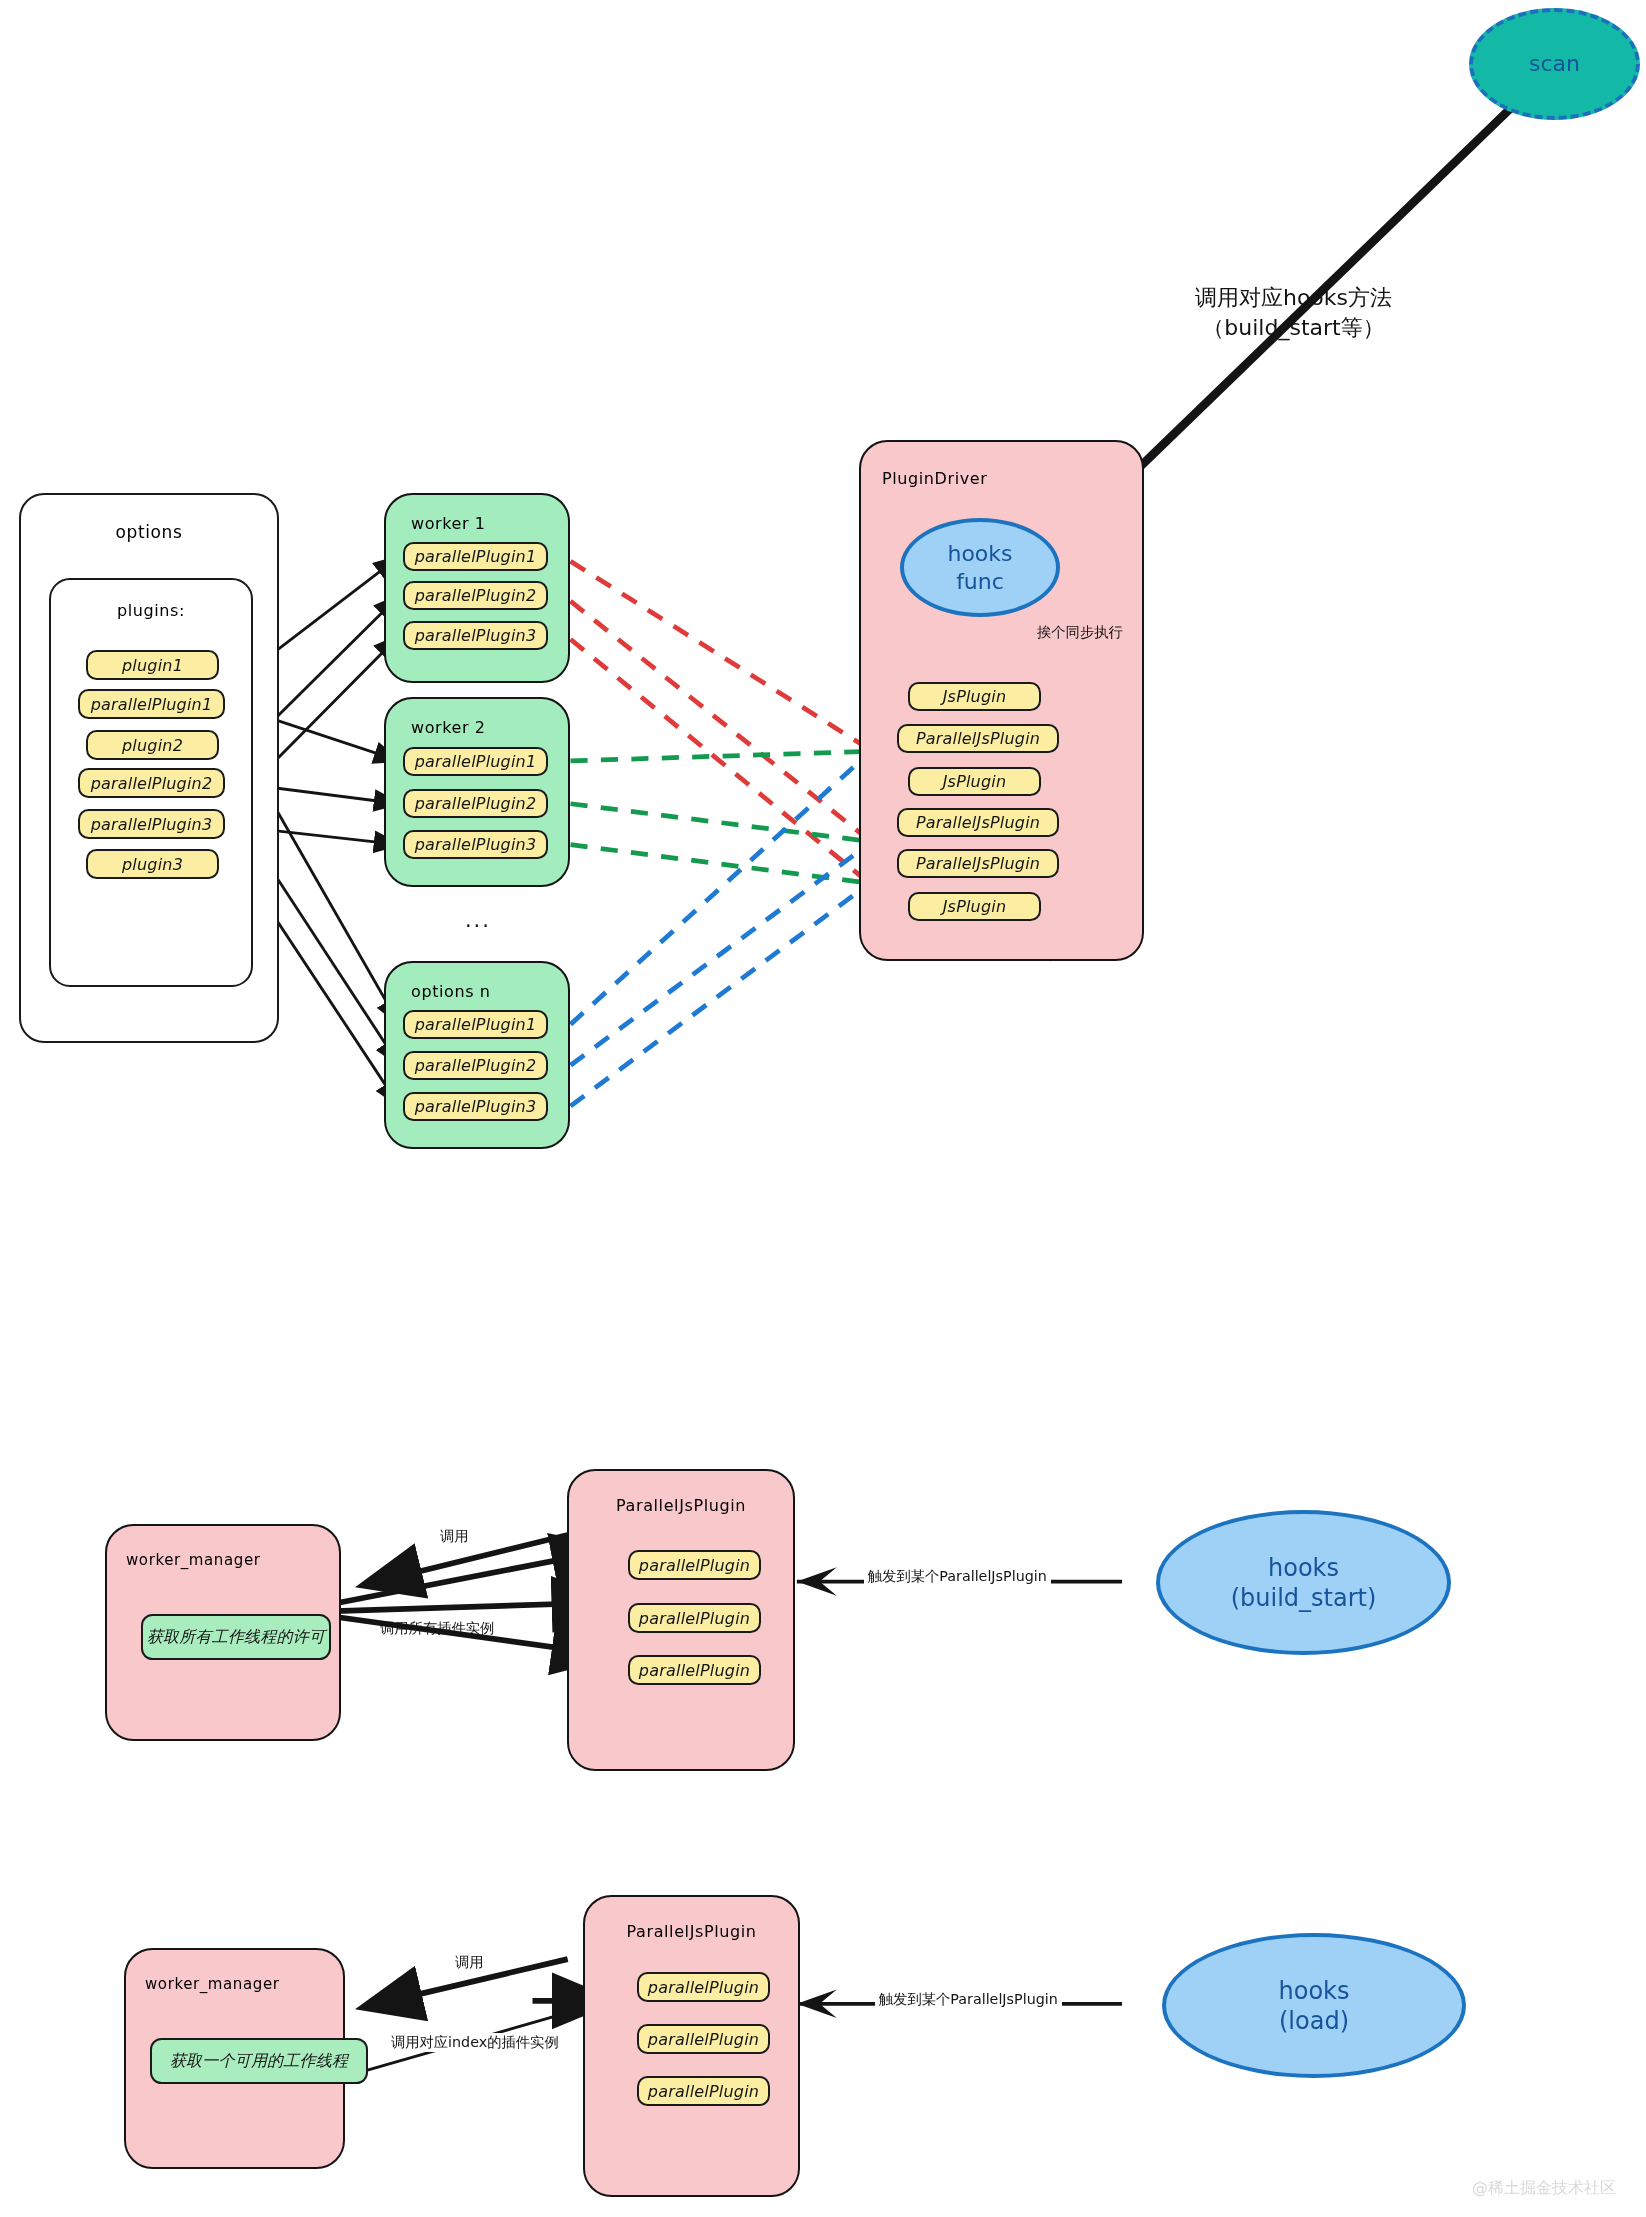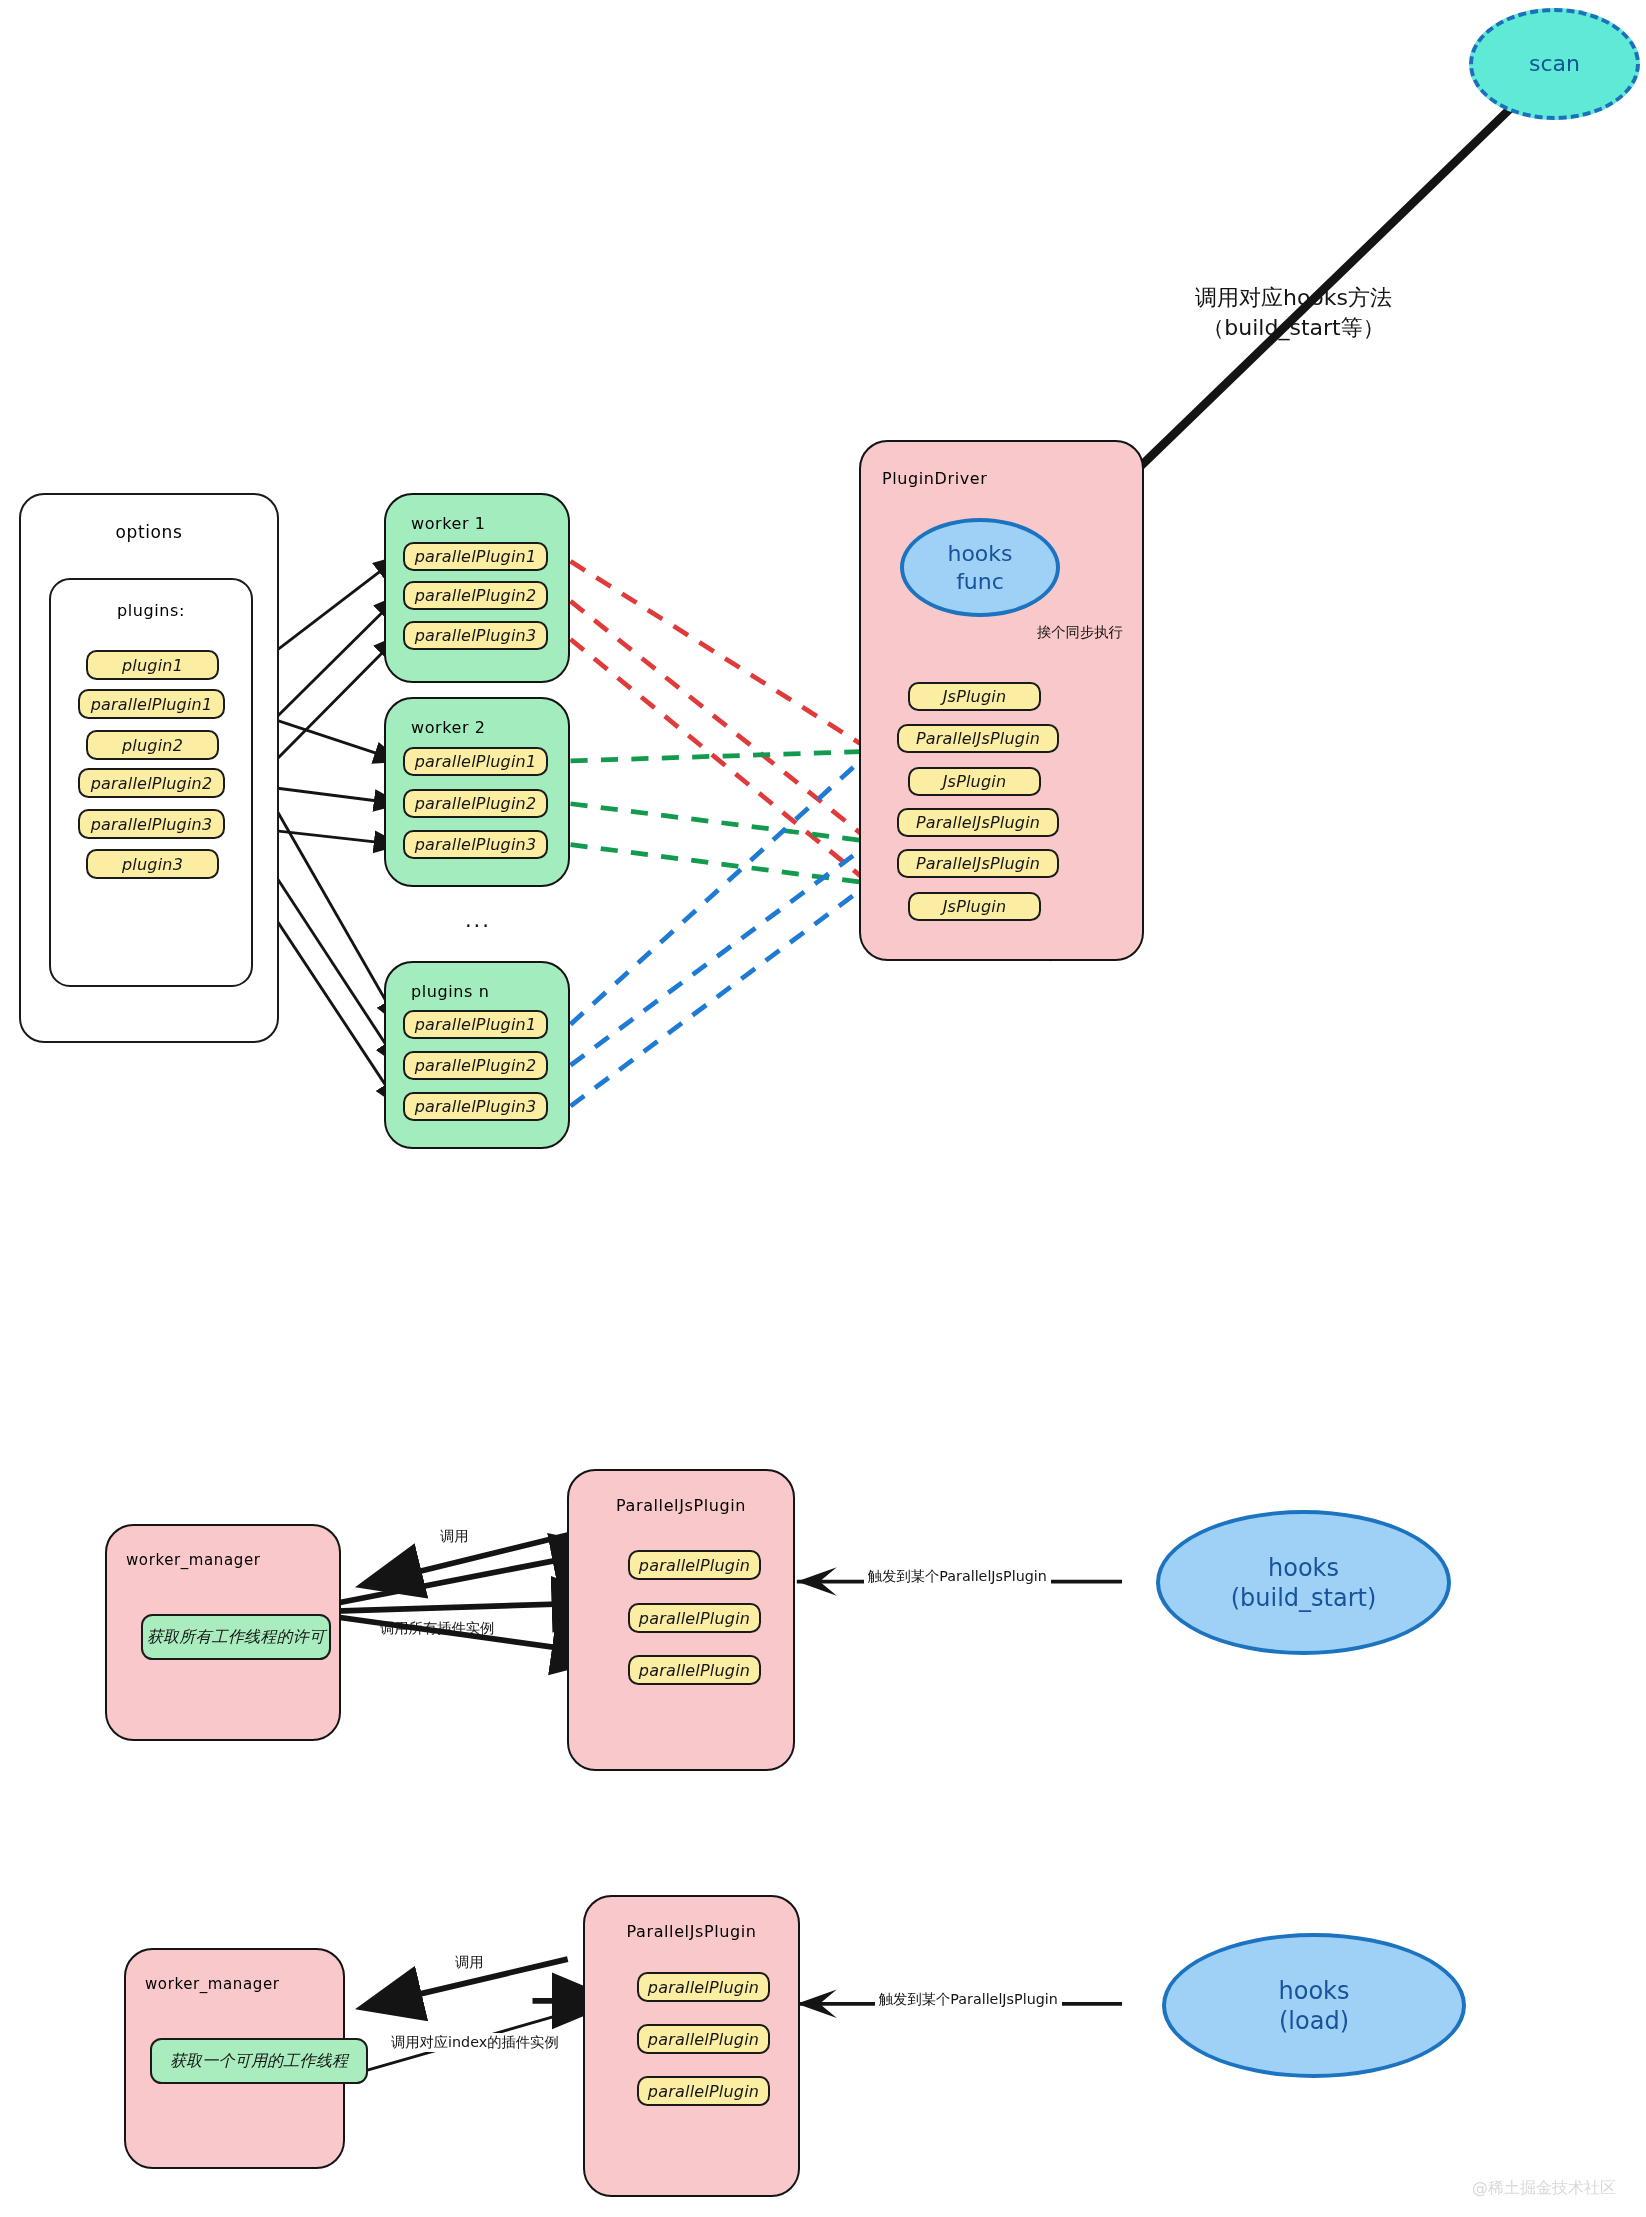--- a/index.html
+++ b/index.html
@@ -80,21 +80,21 @@
     justify-content: center;
     text-align: center;
     line-height: 1.25;
   }
   .ell-blue {
     background: #9fd1f7;
     border: 4.8px solid #1c73c0;
     color: #16539a;
   }
   .ell-blue-dash {
-    background: #5eead4;
+    background: #14b8a6;
     border: 4.8px dashed #1b6fbd;
     color: #16539a;
   }
   .label {
     position: absolute;
     font-size: 18px;
     color: #141414;
     white-space: nowrap;
     line-height: 1.35;
     text-align: center;
@@ -256,21 +256,21 @@
   <div class="chip" style="left:403px; top:789px; width:145px; height:28.5px;">
     <span>parallelPlugin2</span>
   </div>
   <div class="chip" style="left:403px; top:830px; width:145px; height:28.5px;">
     <span>parallelPlugin3</span>
   </div>
 
   <div class="dots" style="left:465px; top:908px;">...</div>
 
   <div class="node greenbox" style="left:384px; top:961px; width:186px; height:188px;">
-    <div class="node-title title-left" style="top:19px; font-size:16px;">plugins n</div>
+    <div class="node-title title-left" style="top:19px; font-size:16px;">options n</div>
   </div>
   <div class="chip" style="left:403px; top:1010px; width:145px; height:28.5px;">
     <span>parallelPlugin1</span>
   </div>
   <div class="chip" style="left:403px; top:1051px; width:145px; height:28.5px;">
     <span>parallelPlugin2</span>
   </div>
   <div class="chip" style="left:403px; top:1092px; width:145px; height:28.5px;">
     <span>parallelPlugin3</span>
   </div>

